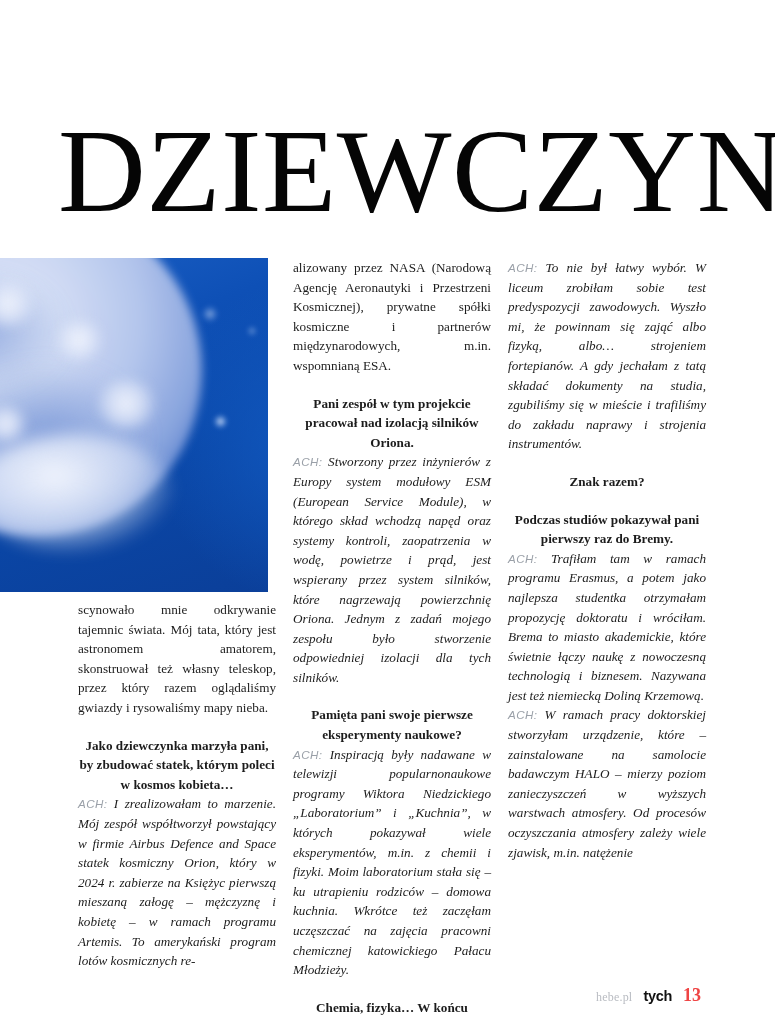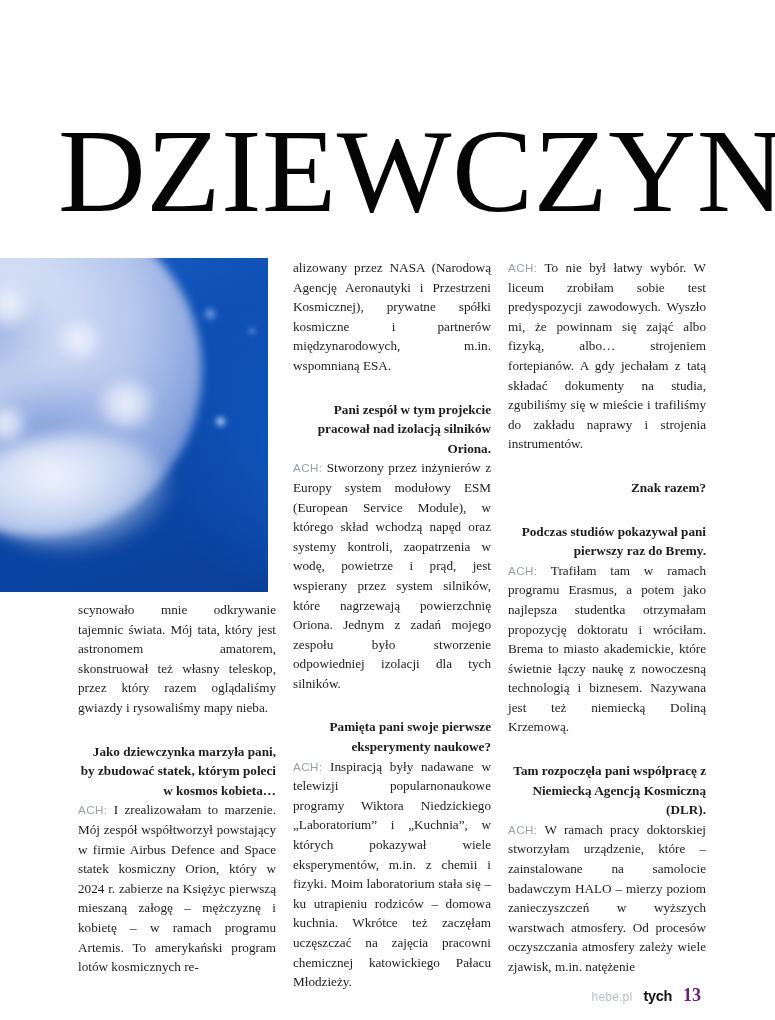--- a/index.html
+++ b/index.html
@@ -121,61 +121,61 @@
     color: #1c1c1c;
   }
   .col-left   { left: 78px;  top: 600px; width: 198px; }
   .col-mid    { left: 293px; top: 258px; width: 198px; }
   .col-right  { left: 508px; top: 258px; width: 198px; }
 
   .col p { margin: 0; }
   .col p.body { text-align: justify; -webkit-hyphens: manual; hyphens: manual; }
   .col p.question {
     font-weight: bold;
-    text-align: right;
-    margin-top: 24px;
+    text-align: center;
+    margin-top: 18px;
     line-height: 19.6px;
   }
-  .col p.answer { text-align: justify; }
+  .col p.answer { text-align: justify; font-style: italic; }
 
   .speaker {
     font-family: "Liberation Sans", "DejaVu Sans", sans-serif;
     font-size: 11.6px;
     letter-spacing: 0.4px;
     color: #9aa0a8;
     font-weight: 400;
   }
 
   
   .footer {
     position: absolute;
     right: 74px;
     bottom: 14px;
     display: flex;
     align-items: baseline;
     gap: 11px;
   }
   .footer .site {
-    font-family: Liberation Sans, sans-serif;
+    font-family: Liberation Serif, serif;
     font-size: 12px;
     color: #b9bcc2;
     letter-spacing: 0.2px;
   }
   .footer .brand {
     font-family: "Liberation Sans", "DejaVu Sans", sans-serif;
     font-size: 14.5px;
     font-weight: bold;
     color: #111111;
     letter-spacing: -0.3px;
   }
   .footer .pageno {
     font-family: "Liberation Serif", "DejaVu Serif", serif;
     font-size: 18px;
     font-weight: bold;
-    color: #701a75;
+    color: #ef4444;
   }
 </style>
 </head>
 <body>
 
 <div class="headline">DZIEWCZYNA</div>
 
 <div class="moon-figure">
   <div class="sky"></div>
   <div class="disc"></div>
@@ -212,21 +212,20 @@
 </div>
 
 <div class="col col-right">
   <p class="answer"><span class="speaker">ACH:</span> <span>To nie był łatwy wybór. W liceum zrobiłam sobie test predyspozycji zawodowych. Wyszło mi, że powinnam się zająć albo fizyką, albo… strojeniem fortepianów. A gdy jechałam z tatą składać dokumenty na studia, zgubiliśmy się w mieście i trafiliśmy do zakładu naprawy i strojenia instrumentów.</span></p>
 
   <p class="question">Znak razem?</p>
 
   <p class="question">Podczas studiów pokazywał pani pierwszy raz do Bremy.</p>
   <p class="answer"><span class="speaker">ACH:</span> <span>Trafiłam tam w ramach programu Erasmus, a potem jako najlepsza studentka otrzymałam propozycję doktoratu i wróciłam. Brema to miasto akademickie, które świetnie łączy naukę z nowoczesną technologią i biznesem. Nazywana jest też niemiecką Doliną Krzemową.</span></p>
 
-  <p class="question">Tam rozpoczęła pani współpracę z Niemiecką Agencją Kosmiczną (DLR).</p>
   <p class="answer"><span class="speaker">ACH:</span> <span>W ramach pracy doktorskiej stworzyłam urządzenie, które – zainstalowane na samolocie badawczym HALO – mierzy poziom zanieczyszczeń w wyższych warstwach atmosfery. Od procesów oczyszczania atmosfery zależy wiele zjawisk, m.in. natężenie</span></p>
 </div>
 
 <div class="footer">
   <span class="site">hebe.pl</span>
   <span class="brand">tych</span>
   <span class="pageno">13</span>
 </div>
 
 </body></html>

